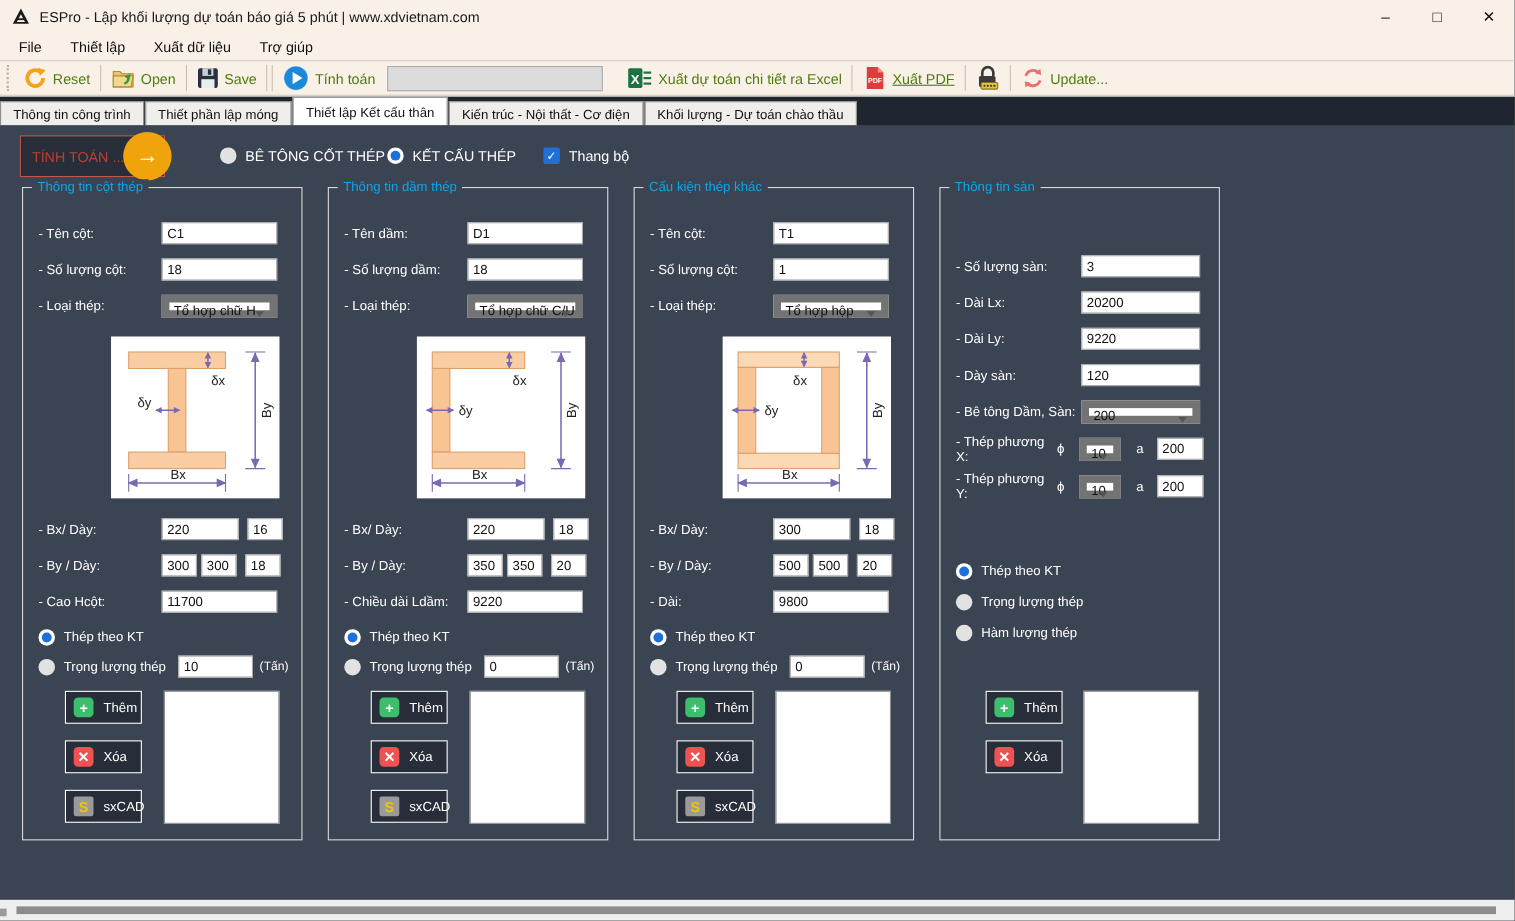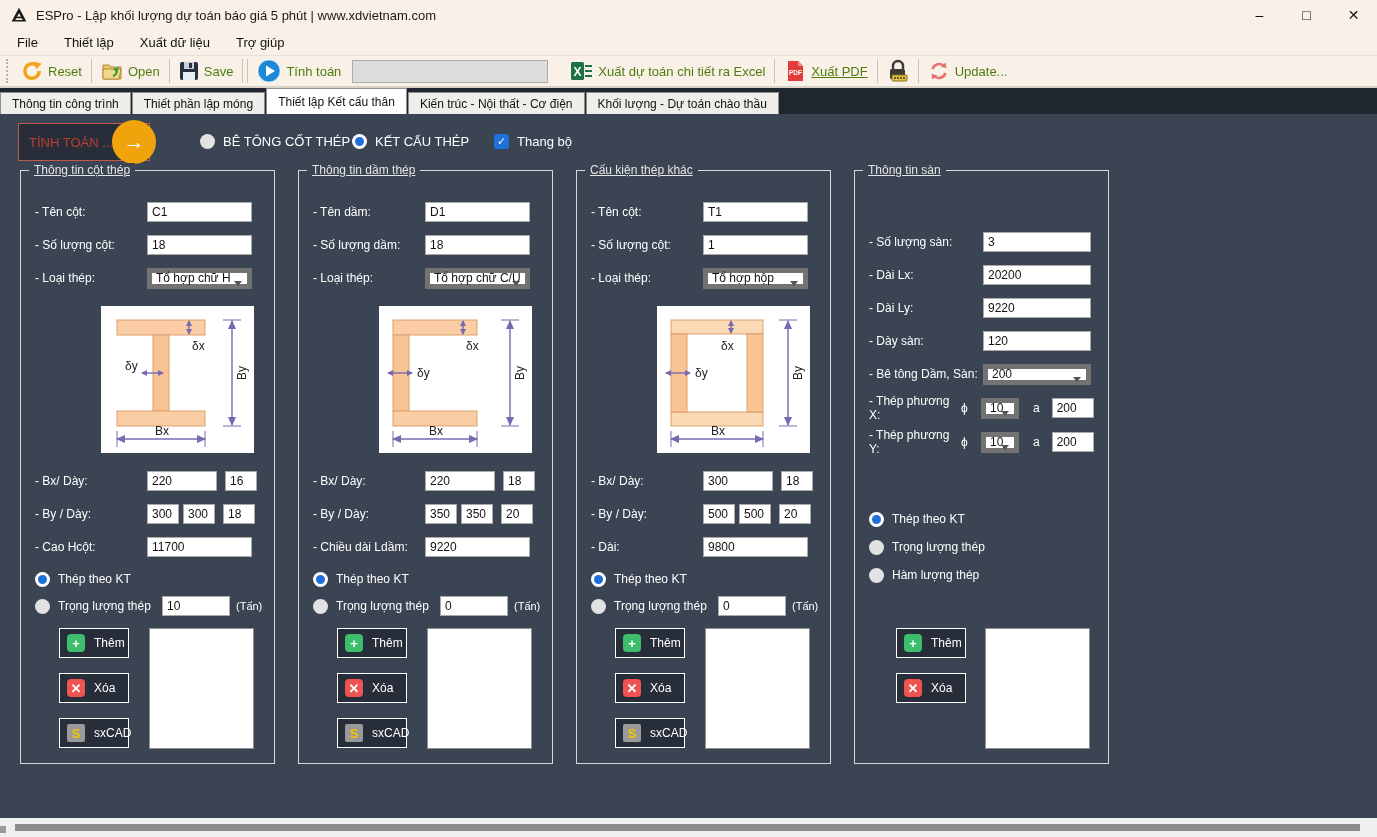--- a/index.html
+++ b/index.html
@@ -38,28 +38,28 @@
   .calc-circle{position:absolute;right:-7px;top:-4px;width:44px;height:44px;border-radius:50%;background:var(--circle-orange);display:flex;align-items:center;justify-content:center;color:#fff;font-size:21px;font-weight:bold;}
   .top-controls{position:absolute;top:20px;left:0;right:0;height:18px;}
   .radio{display:flex;align-items:center;gap:8px;color:#fff;font-size:13px;position:absolute;}
   .rdot{width:15px;height:15px;border-radius:50%;background:#E2E2E2;position:relative;flex:none;}
   .rdot.checked{background:#fff;}
   .rdot.checked::after{content:'';position:absolute;inset:3px;border-radius:50%;background:var(--accent);}
   .cbox{width:15px;height:15px;border-radius:2px;background:var(--accent);color:#fff;font-size:11px;display:flex;align-items:center;justify-content:center;flex:none;}
   
   .group{position:absolute;top:56px;width:255px;height:594px;border:1px solid #D9D9D9;}
   .group.g1{left:20px;} .group.g2{left:298px;} .group.g3{left:576px;} .group.g4{left:854px;}
-  .gtitle{position:absolute;top:-8px;left:8px;background:var(--content-bg);padding:0 5px;color:#e5e5e5;font-size:12px;text-decoration:underline;}
+  .gtitle{position:absolute;top:-8px;left:8px;background:var(--content-bg);padding:0 5px;color:#0ea5e9;font-size:12px;}
   .row{position:absolute;left:14px;display:flex;align-items:center;height:22px;}
   .lbl{color:#fff;font-size:12px;width:112px;flex:none;}
   .lbl.w114{width:114px;} .lbl.w92{width:92px;}
   .inp{height:20px;border:1px solid #A9A9A9;background:#fff;font-size:12px;padding:0 4px;font-family:inherit;color:#111;}
   .w105{width:105px;} .w108{width:108px;} .w70{width:70px;} .w32{width:32px;} .w68{width:68px;} .w42{width:42px;}
   .gap8{margin-right:8px;} .gap4{margin-right:4px;}
-  .select{height:21px;border:5px solid #737373;background:#fff;font-size:12px;display:flex;align-items:center;padding-left:4px;position:relative;color:#111;}
+  .select{height:21px;border:7px solid #737373;background:#fff;font-size:12px;display:flex;padding-left:4px;position:relative;color:#111;}
   .select .chev{position:absolute;right:5px;top:8px;width:0;height:0;border-left:4px solid transparent;border-right:4px solid transparent;border-top:5px solid #555;}
   .gradio{display:flex;align-items:center;gap:8px;color:#fff;font-size:12px;}
   .unit{color:#fff;font-size:11px;margin-left:6px;}
   .diagram{position:absolute;left:80px;top:135px;width:153px;height:147px;background:#fff;}
   .layerbox{position:absolute;left:8px;top:293px;width:237px;height:36px;border:1px solid #D9D9D9;display:flex;align-items:center;padding-left:12px;gap:26px;}
   .gbtn{position:absolute;width:70px;height:30px;background:var(--btn-bg);border:1px solid #fff;display:flex;align-items:center;gap:9px;padding-left:7px;color:#fff;font-size:12px;}
   .gicon{width:18px;height:18px;border-radius:4px;display:flex;align-items:center;justify-content:center;color:#fff;font-size:13px;font-weight:bold;flex:none;}
   .gicon.add{background:var(--add-green);}
   .gicon.del{background:var(--delete-red);}
   .gicon.cad{background:#9A9A9A;border-radius:2px;color:var(--cad-yellow);}

